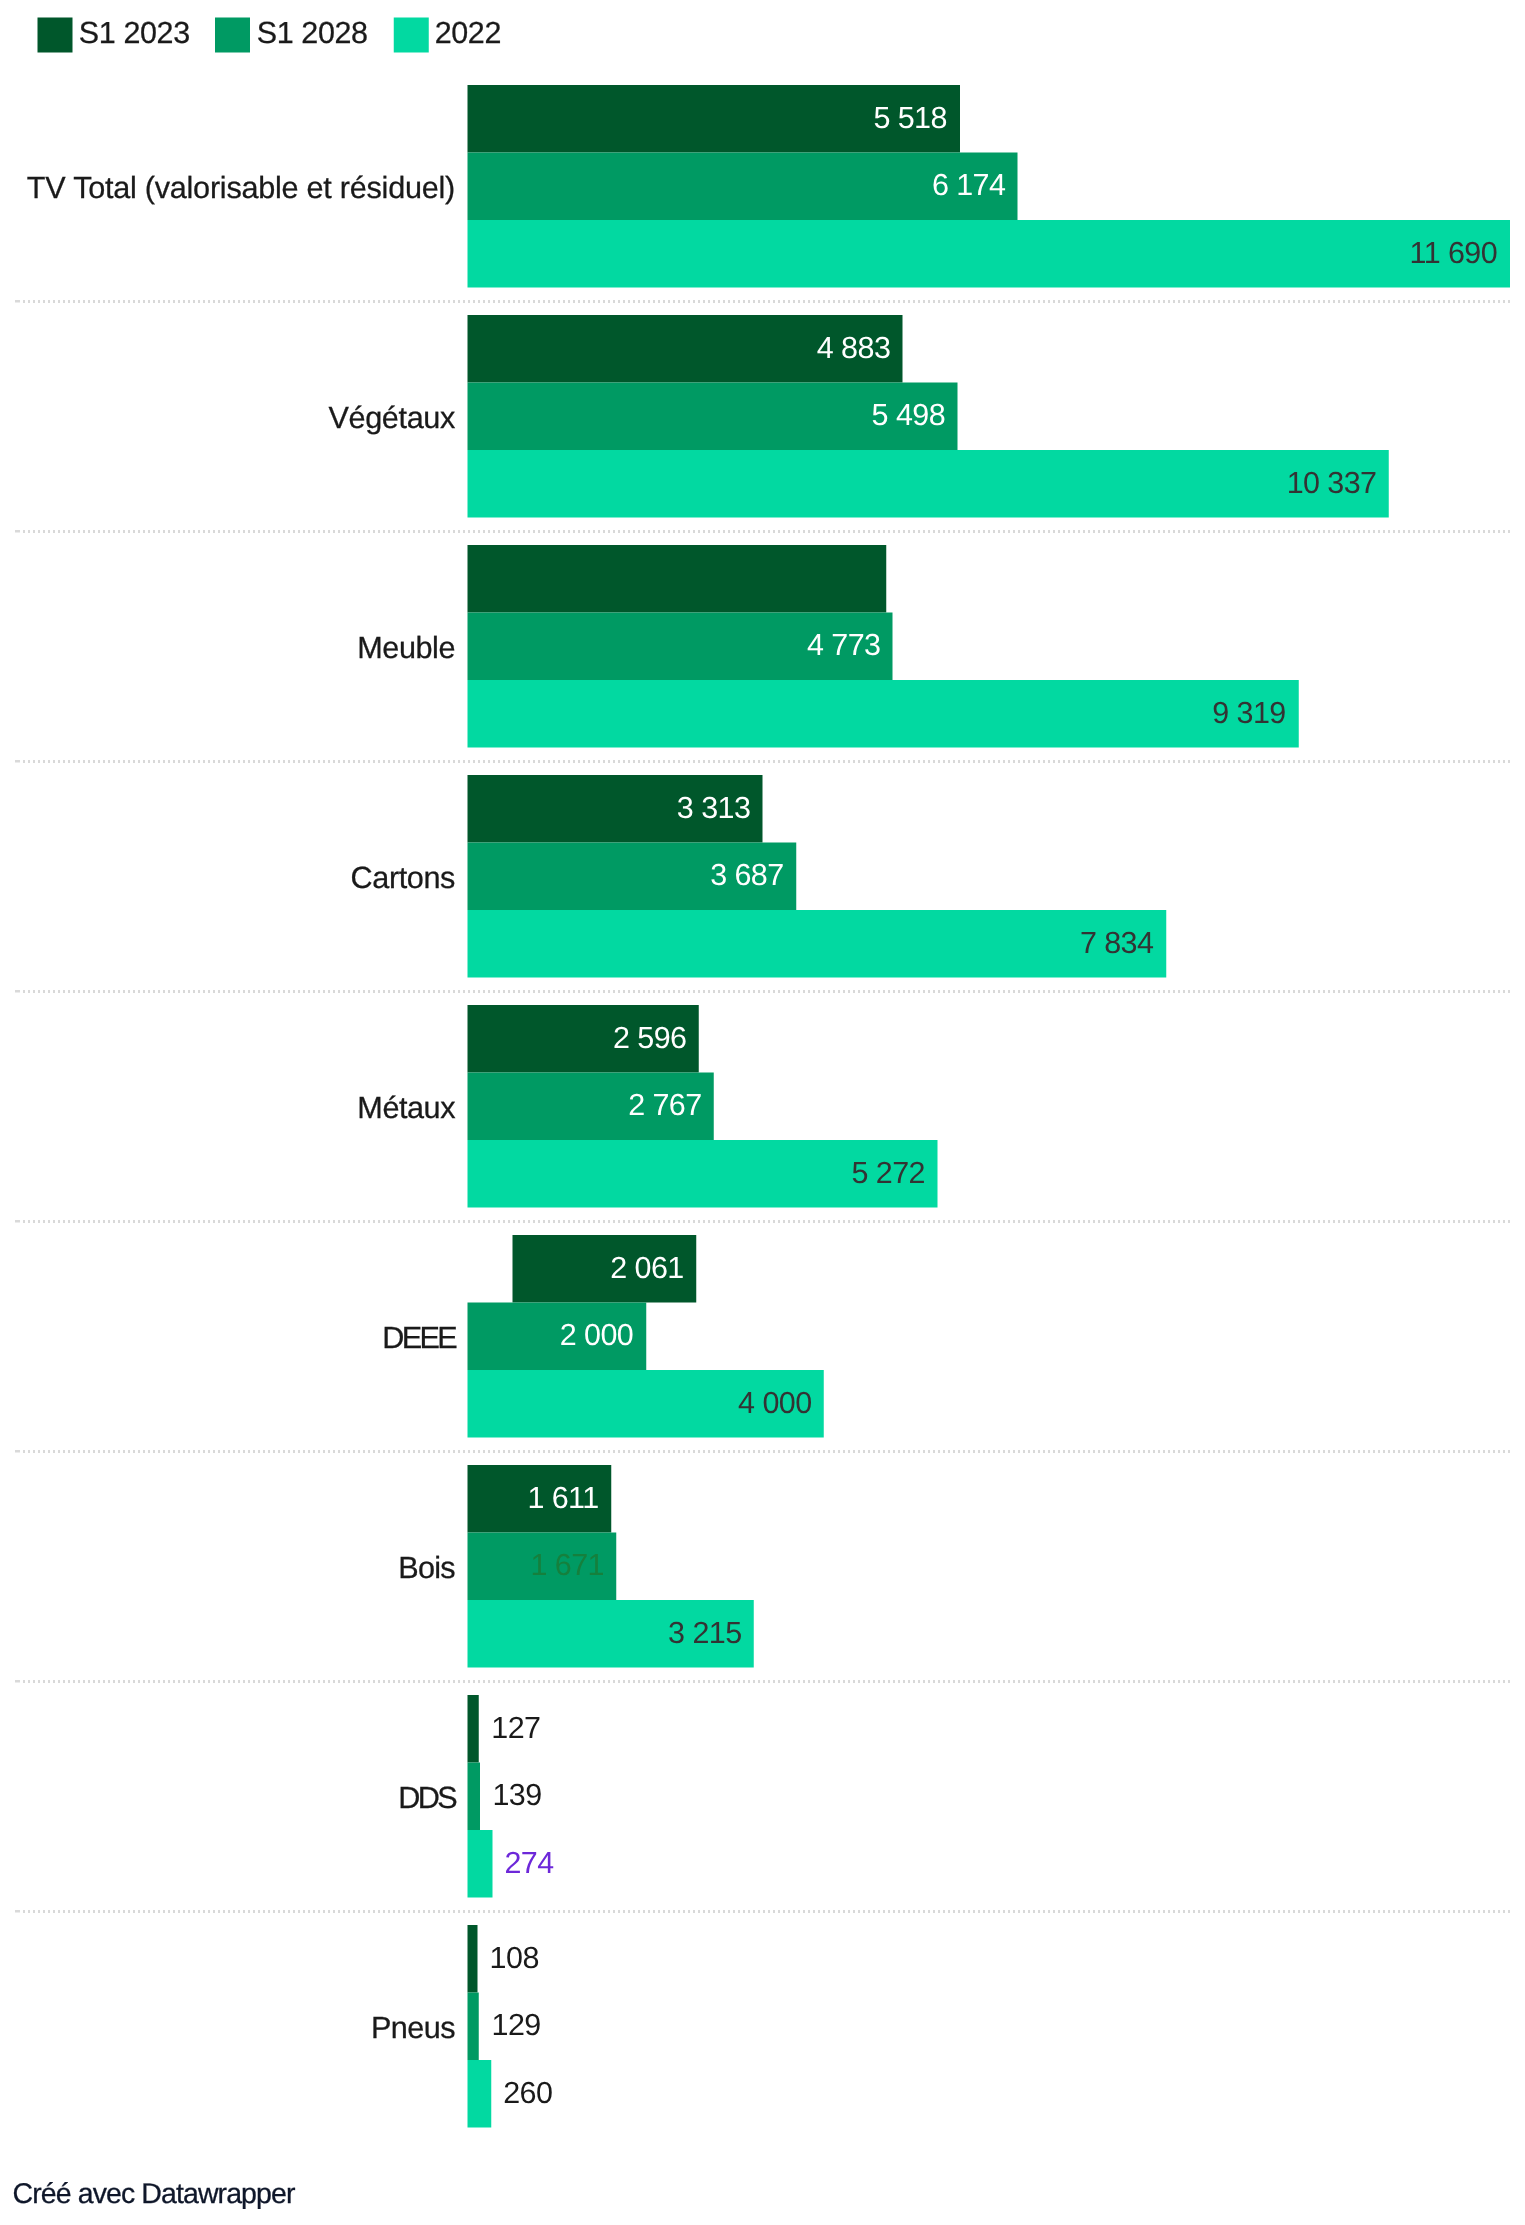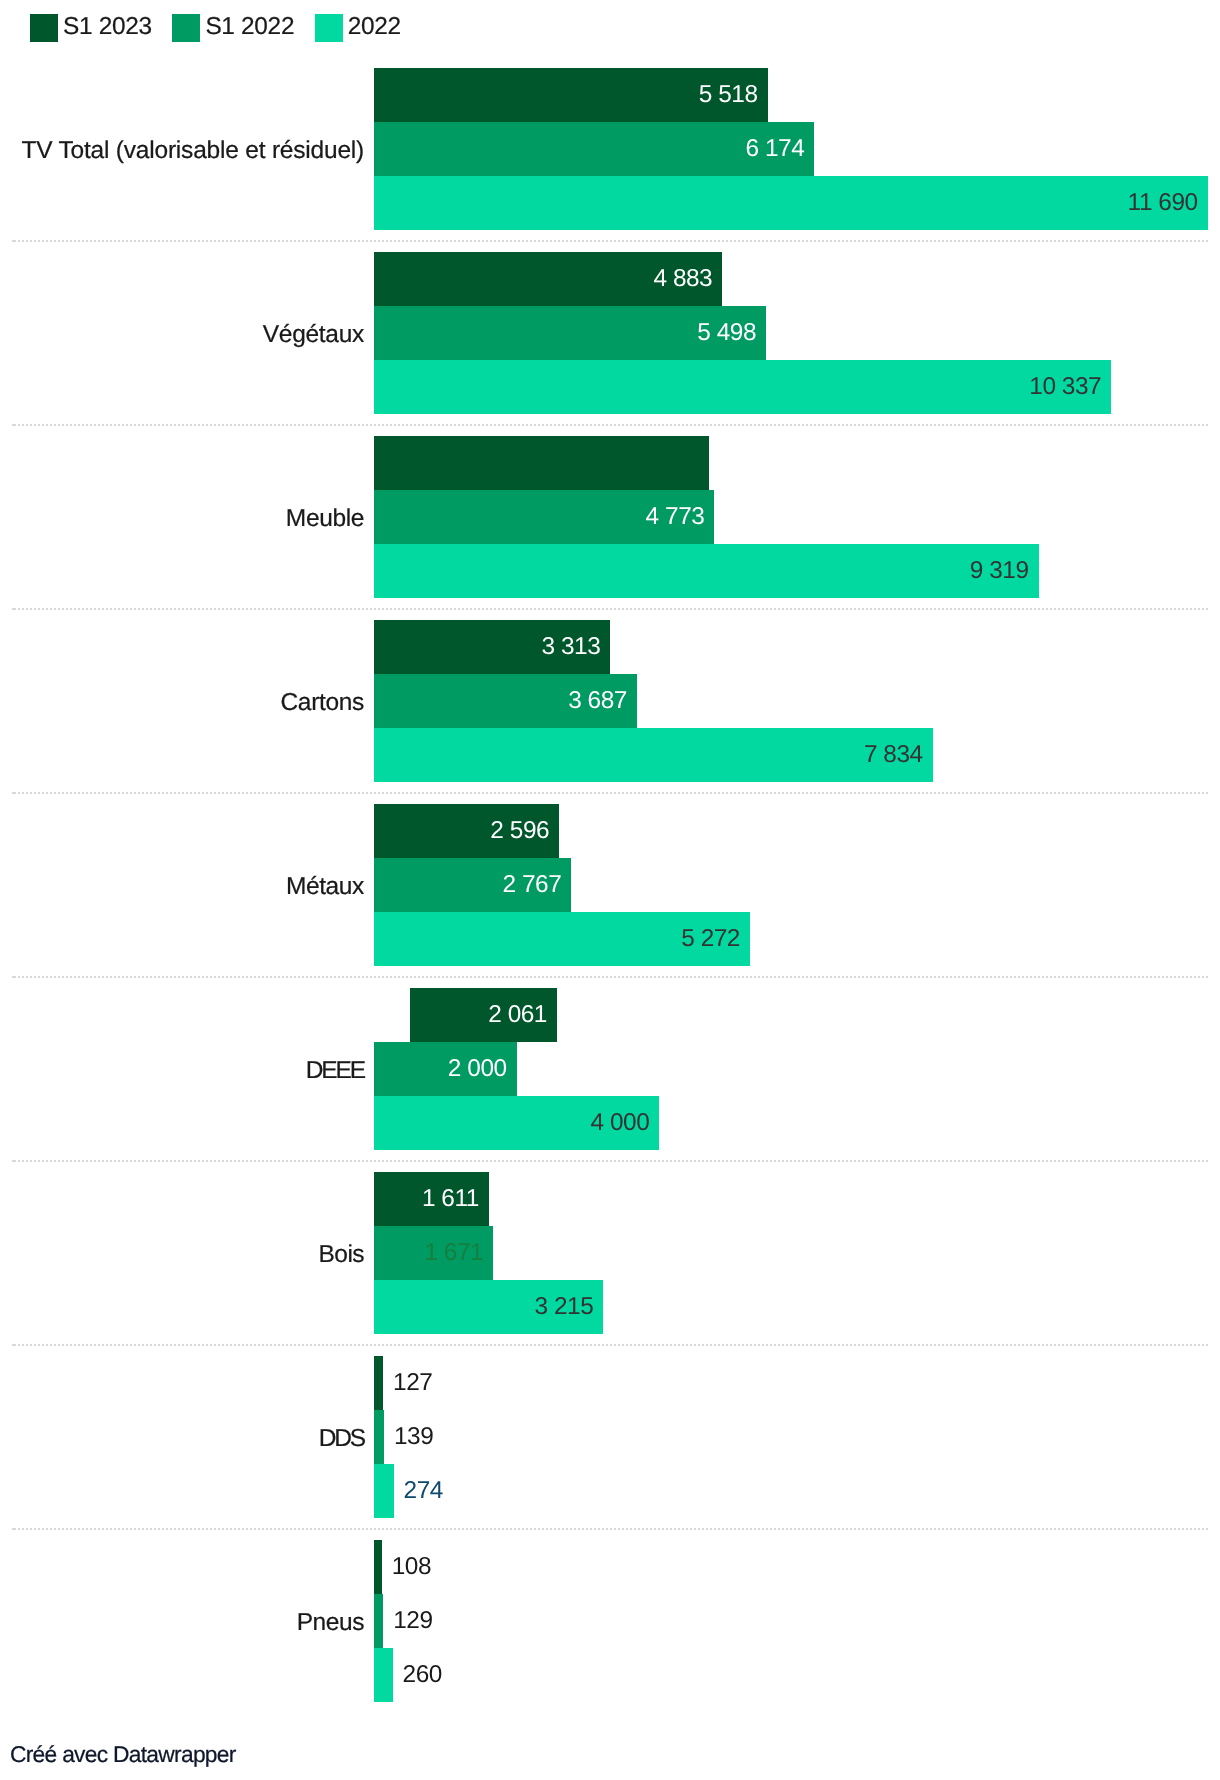--- a/index.html
+++ b/index.html
@@ -100,21 +100,21 @@
 
 <div id="chart-root">
 
   <div class="legend">
       <div class="legend-item">
         <span class="legend-swatch" style="background: rgb(0, 87, 43);"></span>
         <span class="legend-label" style="color: rgb(26, 26, 26);">S1 2023</span>
       </div>
       <div class="legend-item">
         <span class="legend-swatch" style="background: rgb(0, 154, 99);"></span>
-        <span class="legend-label" style="color: rgb(26, 26, 26);">S1 2022</span>
+        <span class="legend-label" style="color: rgb(26, 26, 26);">S1 2028</span>
       </div>
       <div class="legend-item">
         <span class="legend-swatch" style="background: rgb(2, 217, 161);"></span>
         <span class="legend-label" style="color: rgb(26, 26, 26);">2022</span>
       </div>
     </div>
 
   <div class="groups">
       <div class="group" style="top: 67.9px; height: 162.15px;">
         <div class="cat-label" style="color: rgb(26, 26, 26); top: 0px; height: 162.15px; line-height: 162.15px;"><span style="letter-spacing: -0.205px;">TV Total (valorisable et résiduel)</span></div>
@@ -253,21 +253,21 @@
         <div class="row" style="top: 0px; height: 54.05px;">
           <div class="bar" style="width: 9.05745px; background: rgb(0, 87, 43);"></div>
           <div class="vlabel" style="top: 0px; height: 54.05px; line-height: 54.05px; color: rgb(26, 26, 26); left: 393.057px; text-align: left;"><span>127</span></div>
         </div>
         <div class="row" style="top: 54.05px; height: 54.05px; padding-left: 22px;">
           <div class="bar" style="width: 9.91327px; background: rgb(0, 154, 99);"></div>
           <div class="vlabel" style="top: 0px; height: 54.05px; line-height: 54.05px; color: rgb(26, 26, 26); left: 393.913px; text-align: left;"><span>139</span></div>
         </div>
         <div class="row" style="top: 108.1px; height: 54.05px;">
           <div class="bar" style="width: 19.5413px; background: rgb(2, 217, 161);"></div>
-          <div class="vlabel" style="top: 0px; height: 54.05px; line-height: 54.05px; color: #0c4a6e; left: 403.541px; text-align: left;"><span>274</span></div>
+          <div class="vlabel" style="top: 0px; height: 54.05px; line-height: 54.05px; color: #6d28d9; left: 403.541px; text-align: left;"><span>274</span></div>
         </div>
       </div>
       <svg class="divider" width="1220" height="2" style="top: 1528.15px;">
         <rect y="0" height="2" x="12" width="4" fill="#d9d9d9"></rect>
         <line y1="1" y2="1" x1="18" x2="1208" stroke="#d9d9d9" stroke-width="2" stroke-dasharray="2 2" shape-rendering="crispEdges"></line>
       </svg>
       <div class="group" style="top: 1539.9px; height: 162.15px;">
         <div class="cat-label" style="color: rgb(26, 26, 26); top: 0px; height: 162.15px; line-height: 162.15px;"><span style="letter-spacing: -0.44px;">Pneus</span></div>
         <div class="row" style="top: 0px; height: 54.05px;">
           <div class="bar" style="width: 7.7024px; background: rgb(0, 87, 43);"></div>

